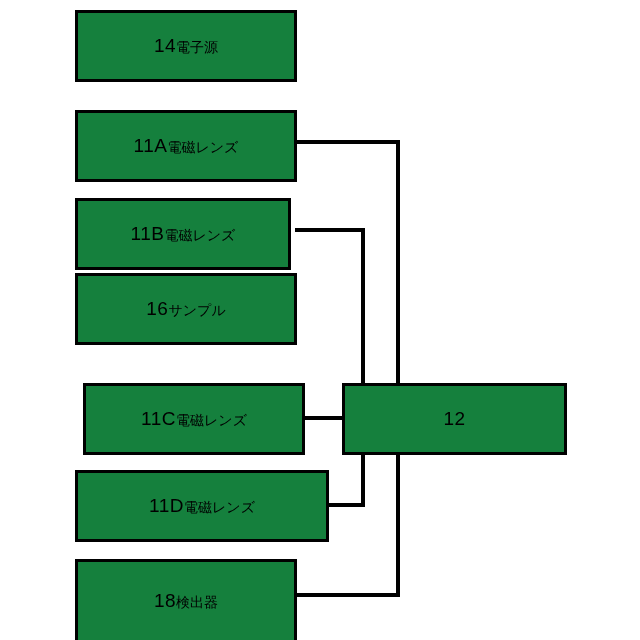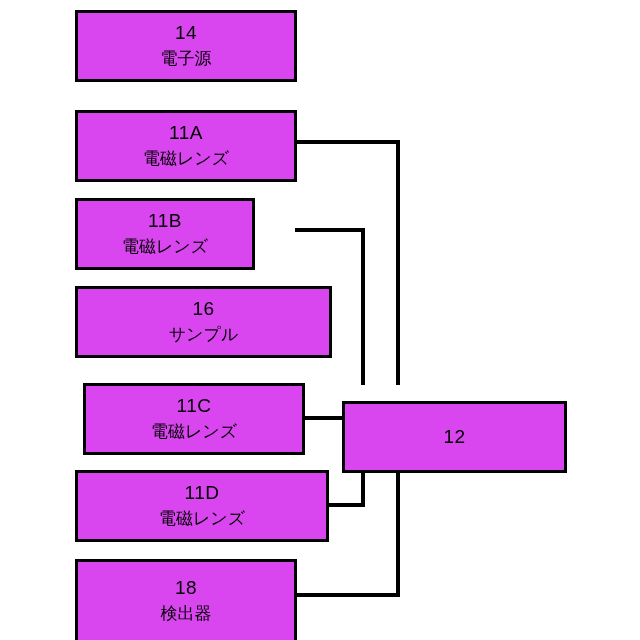--- a/index.html
+++ b/index.html
@@ -22,36 +22,36 @@
     position: absolute;
     left: 0;
     top: 0;
     width: 640px;
     height: 640px;
     pointer-events: none;
   }
   .node {
     position: absolute;
     box-sizing: border-box;
-    background: #d946ef;
+    background: #15803d;
     border: 3px solid #000000;
     display: flex;
-    flex-direction: column;
+    flex-direction: row;
     align-items: center;
     justify-content: center;
     z-index: 2;
   }
   .node-ref {
     font-size: 19px;
     line-height: 1.25;
     color: #000000;
     letter-spacing: 0.5px;
   }
   .node-label {
-    font-size: 17px;
+    font-size: 14px;
     line-height: 1.35;
     color: #000000;
     margin-top: 3px;
     white-space: nowrap;
   }
 </style>
 </head>
 <body>
 
 <div id="canvas">
@@ -68,38 +68,38 @@
 
   <div id="node-layer">
       <div class="node" style="left: 75px; top: 10px; width: 222px; height: 72px;">
         <div class="node-ref">14</div>
         <div class="node-label">電子源</div>
       </div>
       <div class="node" style="left: 75px; top: 110px; width: 222px; height: 72px;">
         <div class="node-ref">11A</div>
         <div class="node-label">電磁レンズ</div>
       </div>
-      <div class="node" style="left: 75px; top: 198px; width: 180px; height: 72px;">
+      <div class="node" style="left: 75px; top: 198px; width: 216px; height: 72px;">
         <div class="node-ref">11B</div>
         <div class="node-label">電磁レンズ</div>
       </div>
-      <div class="node" style="left: 75px; top: 286px; width: 257px; height: 72px;">
+      <div class="node" style="left: 75px; top: 273px; width: 222px; height: 72px;">
         <div class="node-ref">16</div>
         <div class="node-label">サンプル</div>
       </div>
       <div class="node" style="left: 75px; top: 383px; width: 222px; height: 72px; margin-left: 8px;">
         <div class="node-ref">11C</div>
         <div class="node-label">電磁レンズ</div>
       </div>
       <div class="node" style="left: 75px; top: 470px; width: 254px; height: 72px;">
         <div class="node-ref">11D</div>
         <div class="node-label">電磁レンズ</div>
       </div>
       <div class="node" style="left: 75px; top: 559px; width: 222px; height: 84px;">
         <div class="node-ref">18</div>
         <div class="node-label">検出器</div>
       </div>
-      <div class="node" style="left: 342px; top: 383px; width: 225px; height: 72px; margin-top: 18px;">
+      <div class="node" style="left: 342px; top: 383px; width: 225px; height: 72px;">
         <div class="node-ref">12</div>
       </div>
     </div>
 
 </div>
 
 </body></html>

